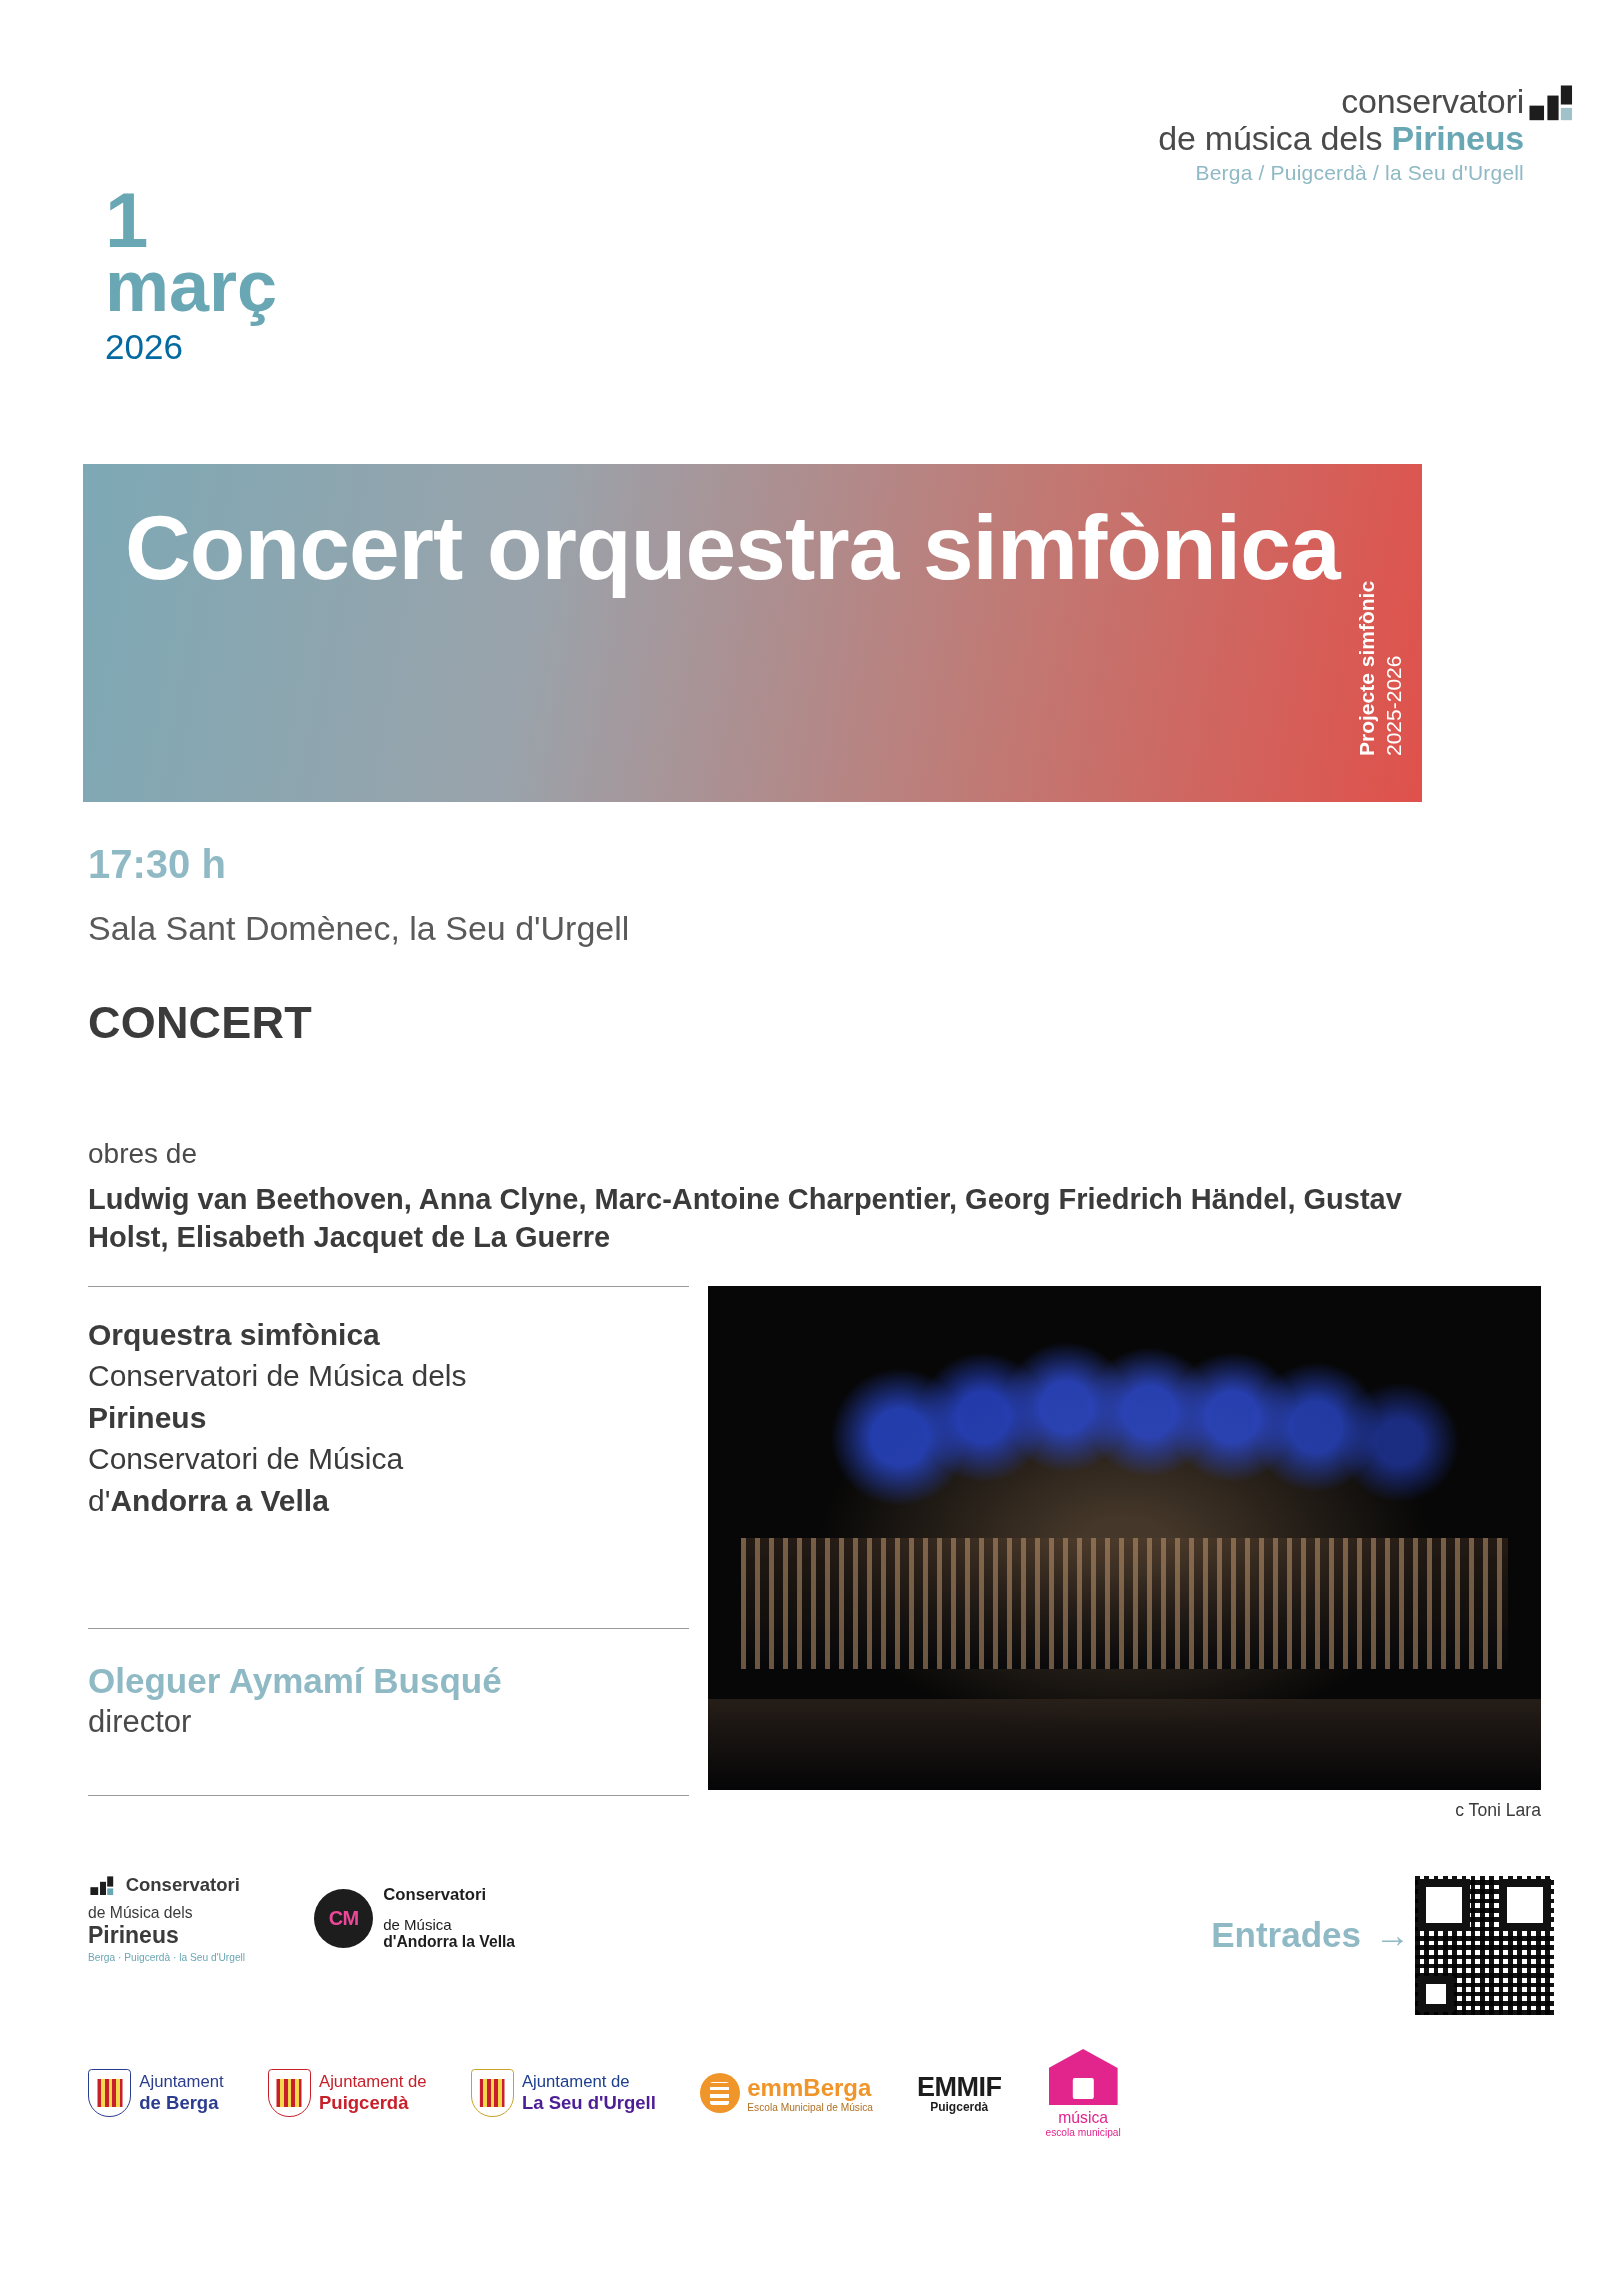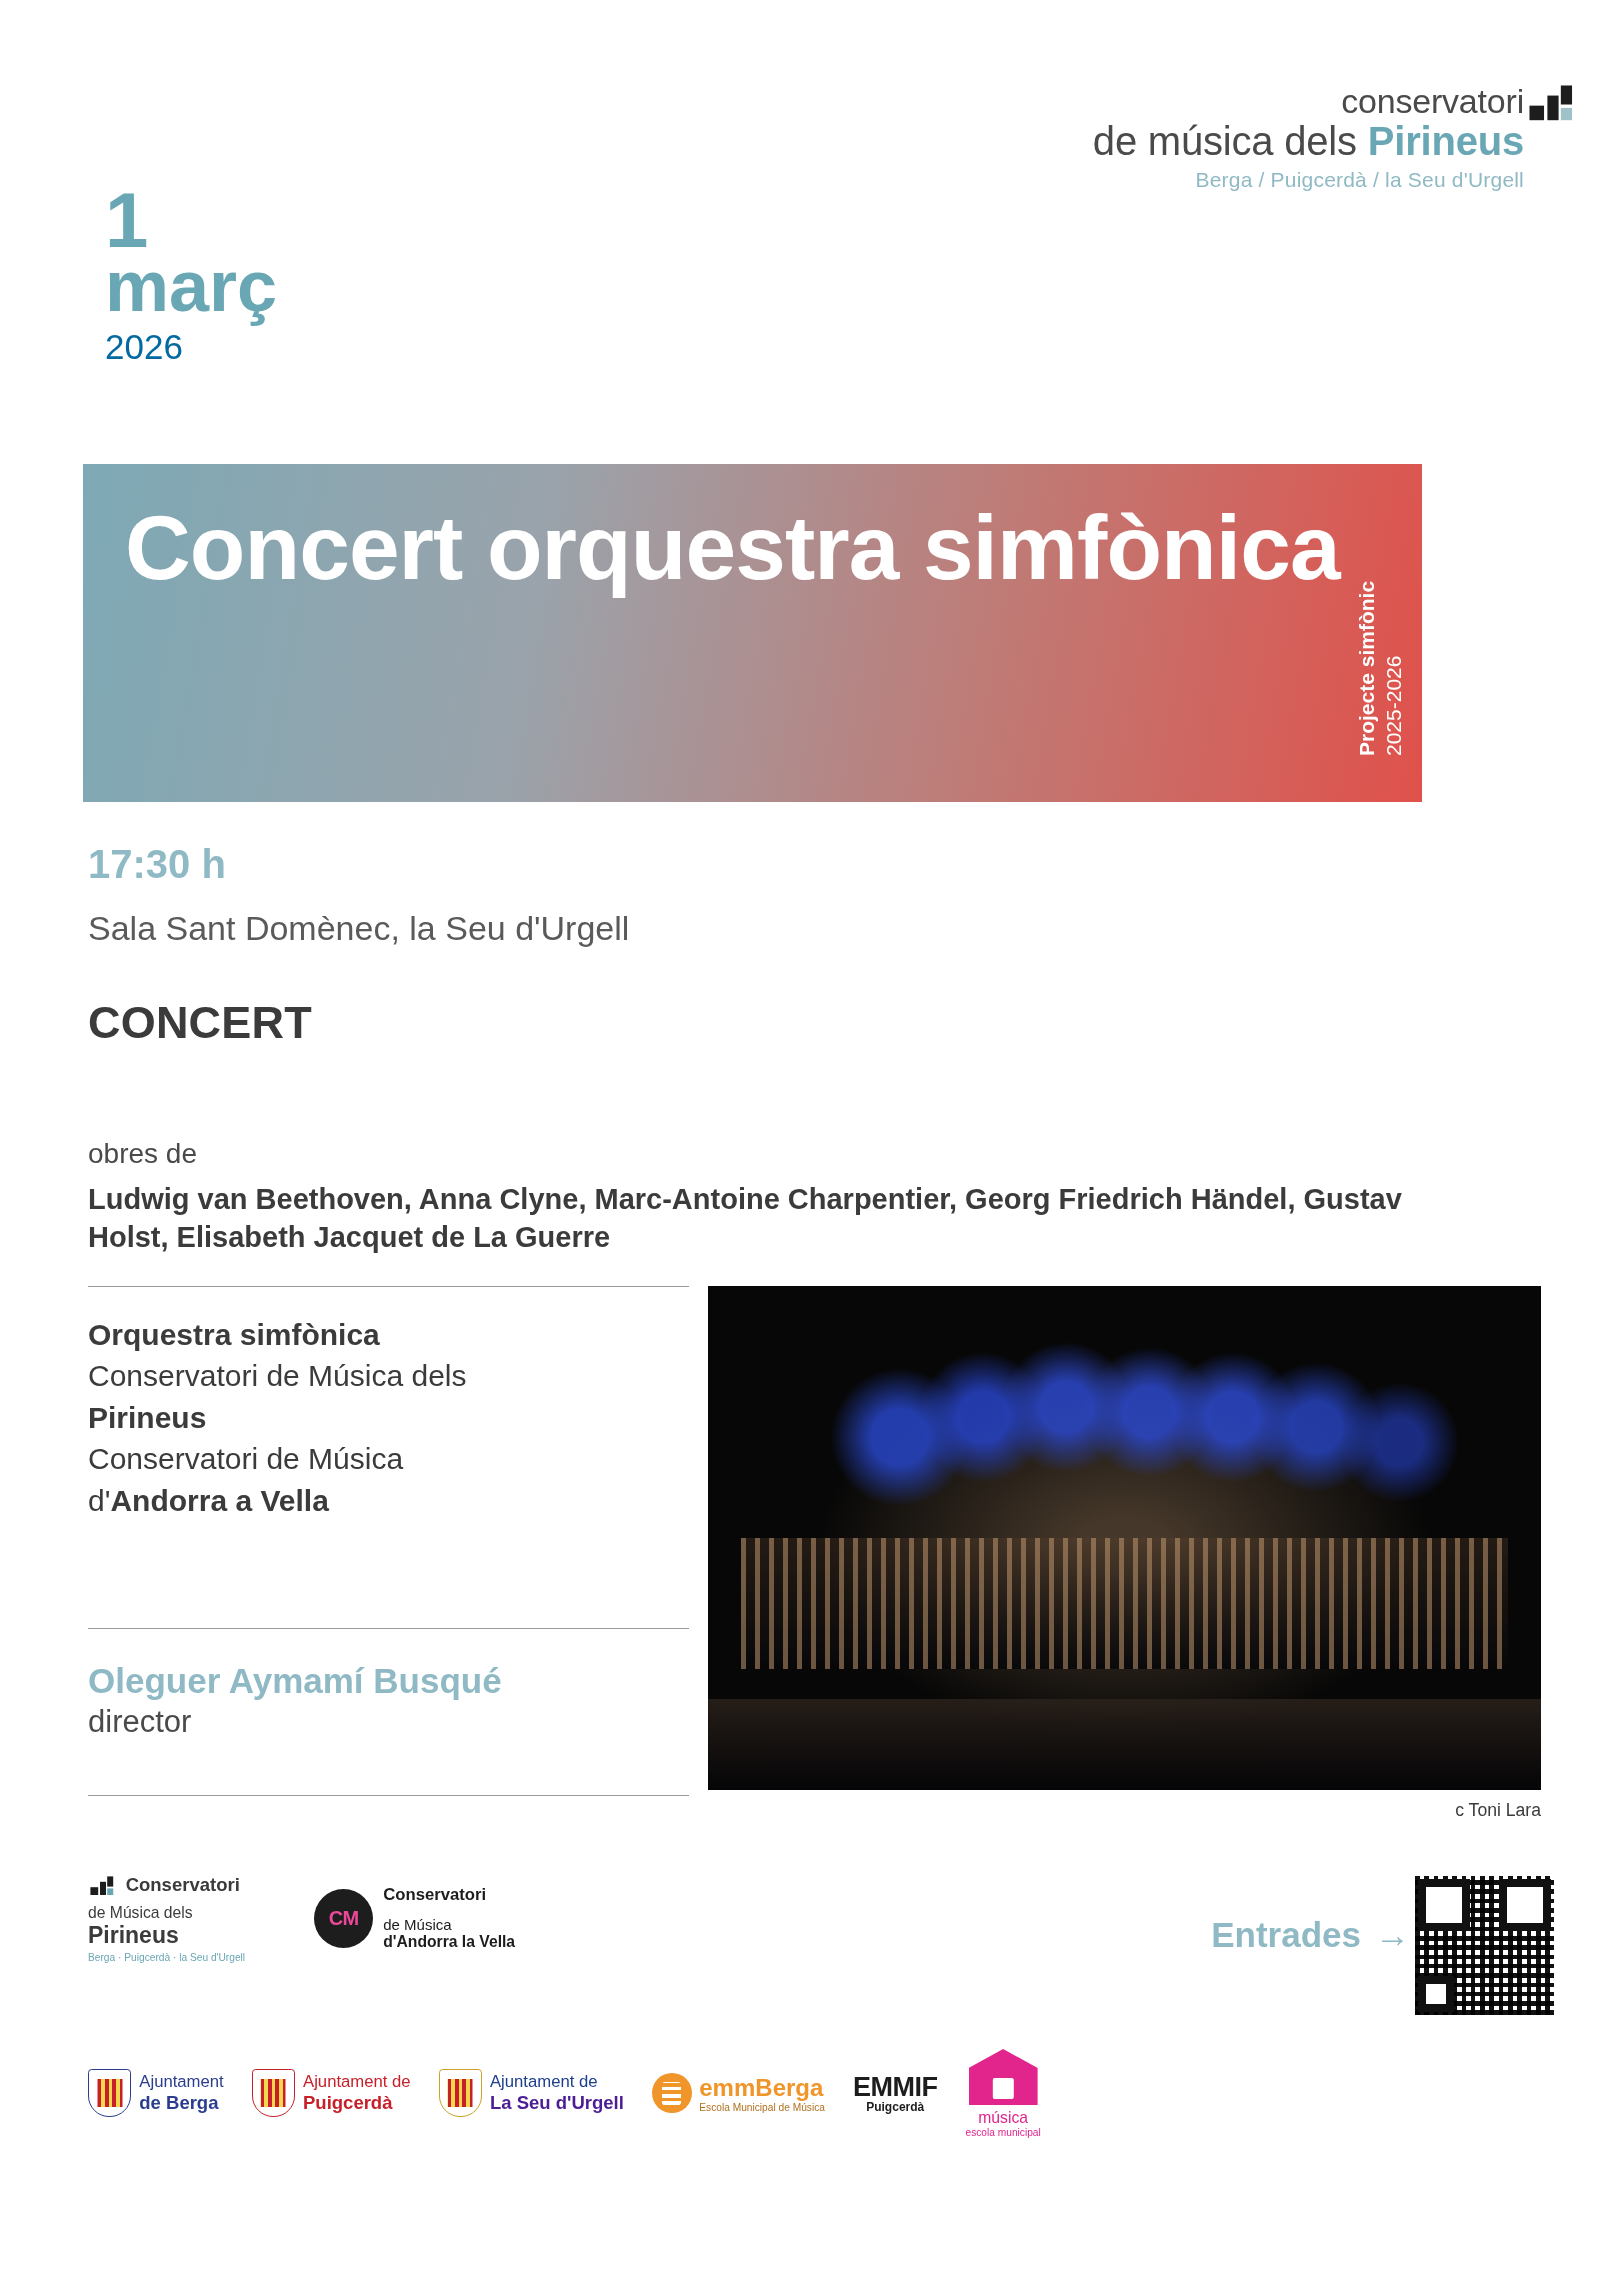--- a/index.html
+++ b/index.html
@@ -25,21 +25,21 @@
     right: 99px;
     text-align: right;
     line-height: 1.08;
   }
   .brand-l1 {
     font-size: 34px;
     color: #4a4a4a;
     letter-spacing: -0.2px;
   }
   .brand-l2 {
-    font-size: 40px;
+    font-size: 34px;
     color: #4a4a4a;
     letter-spacing: -0.2px;
   }
   .brand-l2 b { color: #6aa7b5; font-weight: bold; }
   .brand-l3 {
     font-size: 21px;
     color: #8fb9c4;
     margin-top: 5.6px;
     letter-spacing: 0.2px;
   }
@@ -330,21 +330,21 @@
   }
 
   
   .logos-2 {
     position: absolute;
     left: 88px;
     top: 2049px;
     width: 1457px;
     display: flex;
     align-items: center;
-    gap: 28px;
+    gap: 44px;
   }
   .aj { display: flex; align-items: center; gap: 8.3px; }
   .crest {
     width: 43px; height: 48px;
     background: #ffffff;
     border: 1.9px solid #2b3d8f;
     border-radius: 3.7px 3.7px 21px 21px;
     position: relative;
   }
   .crest.red { border-color: #c8202a; }

